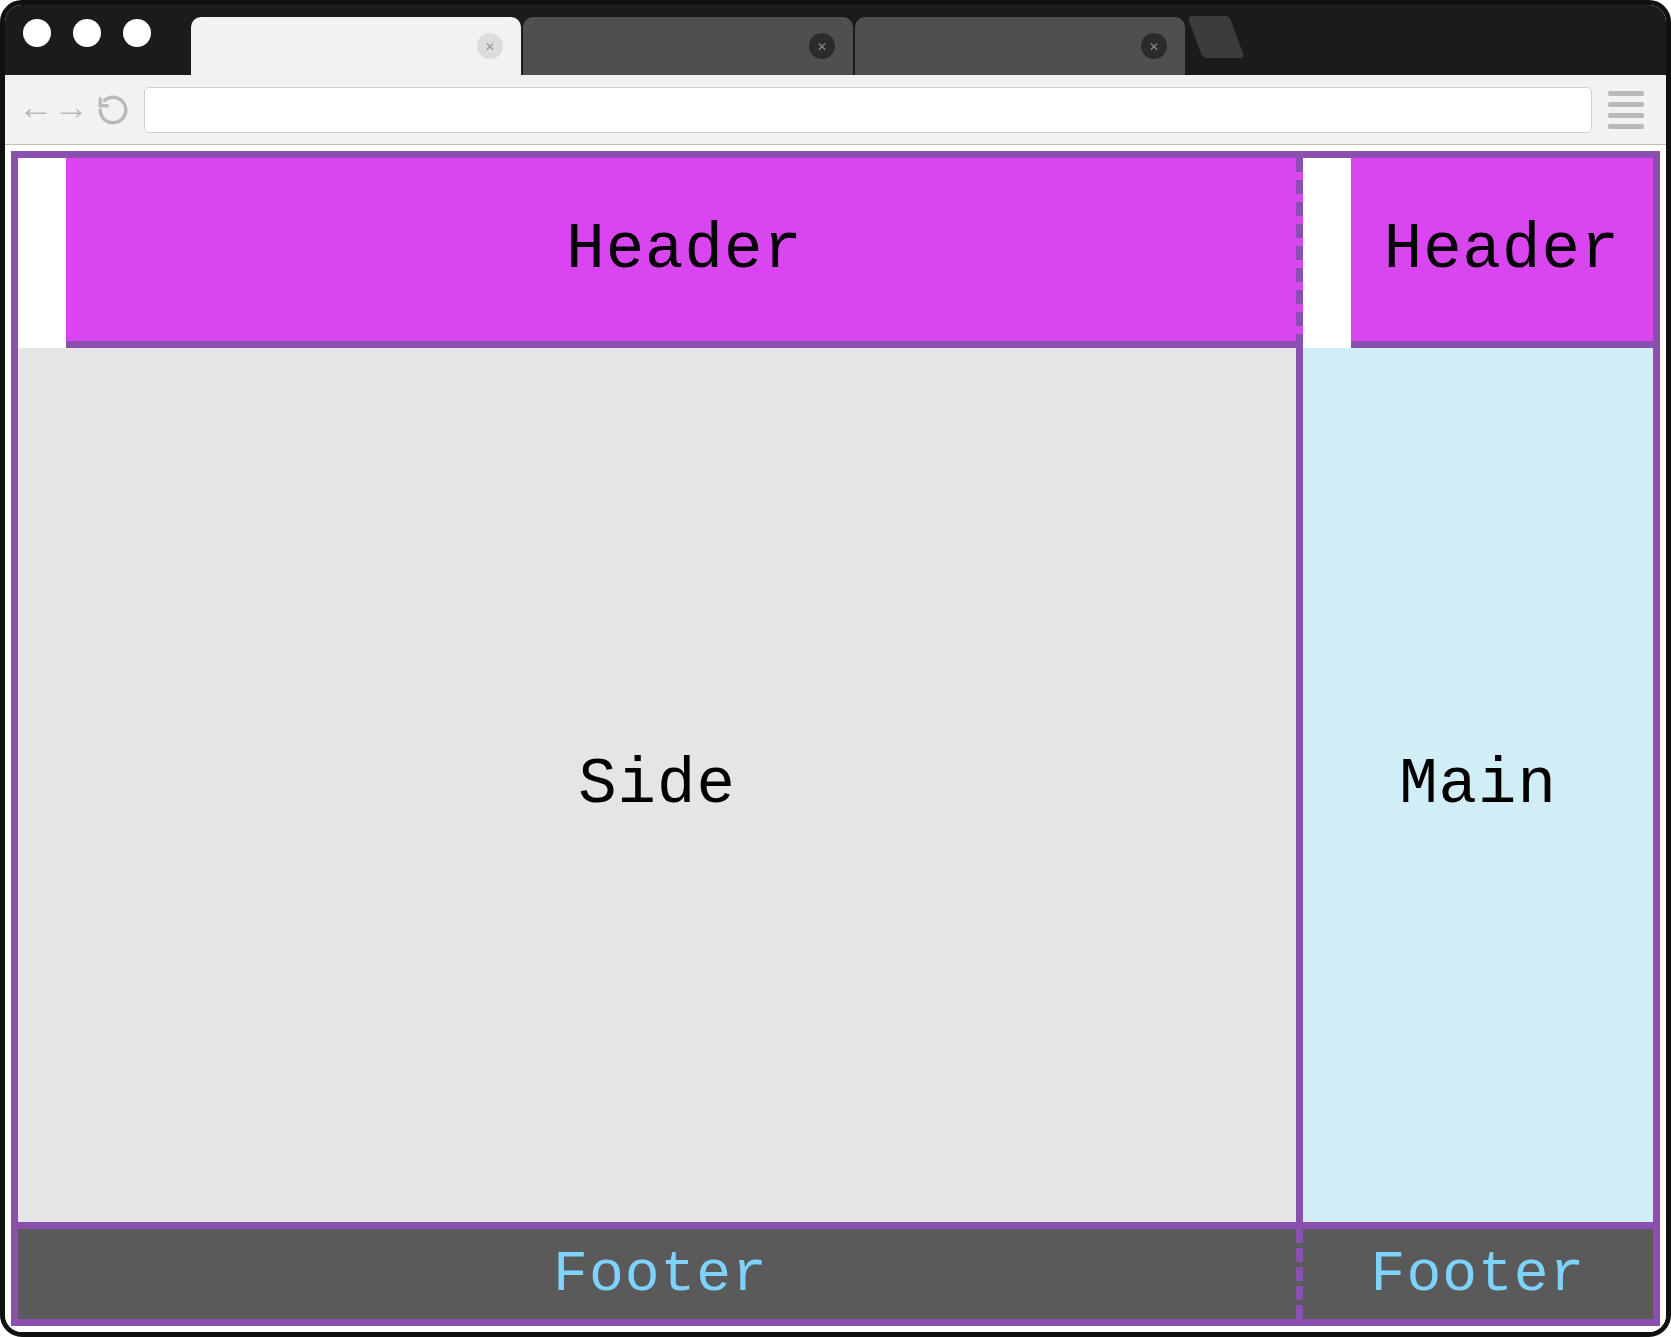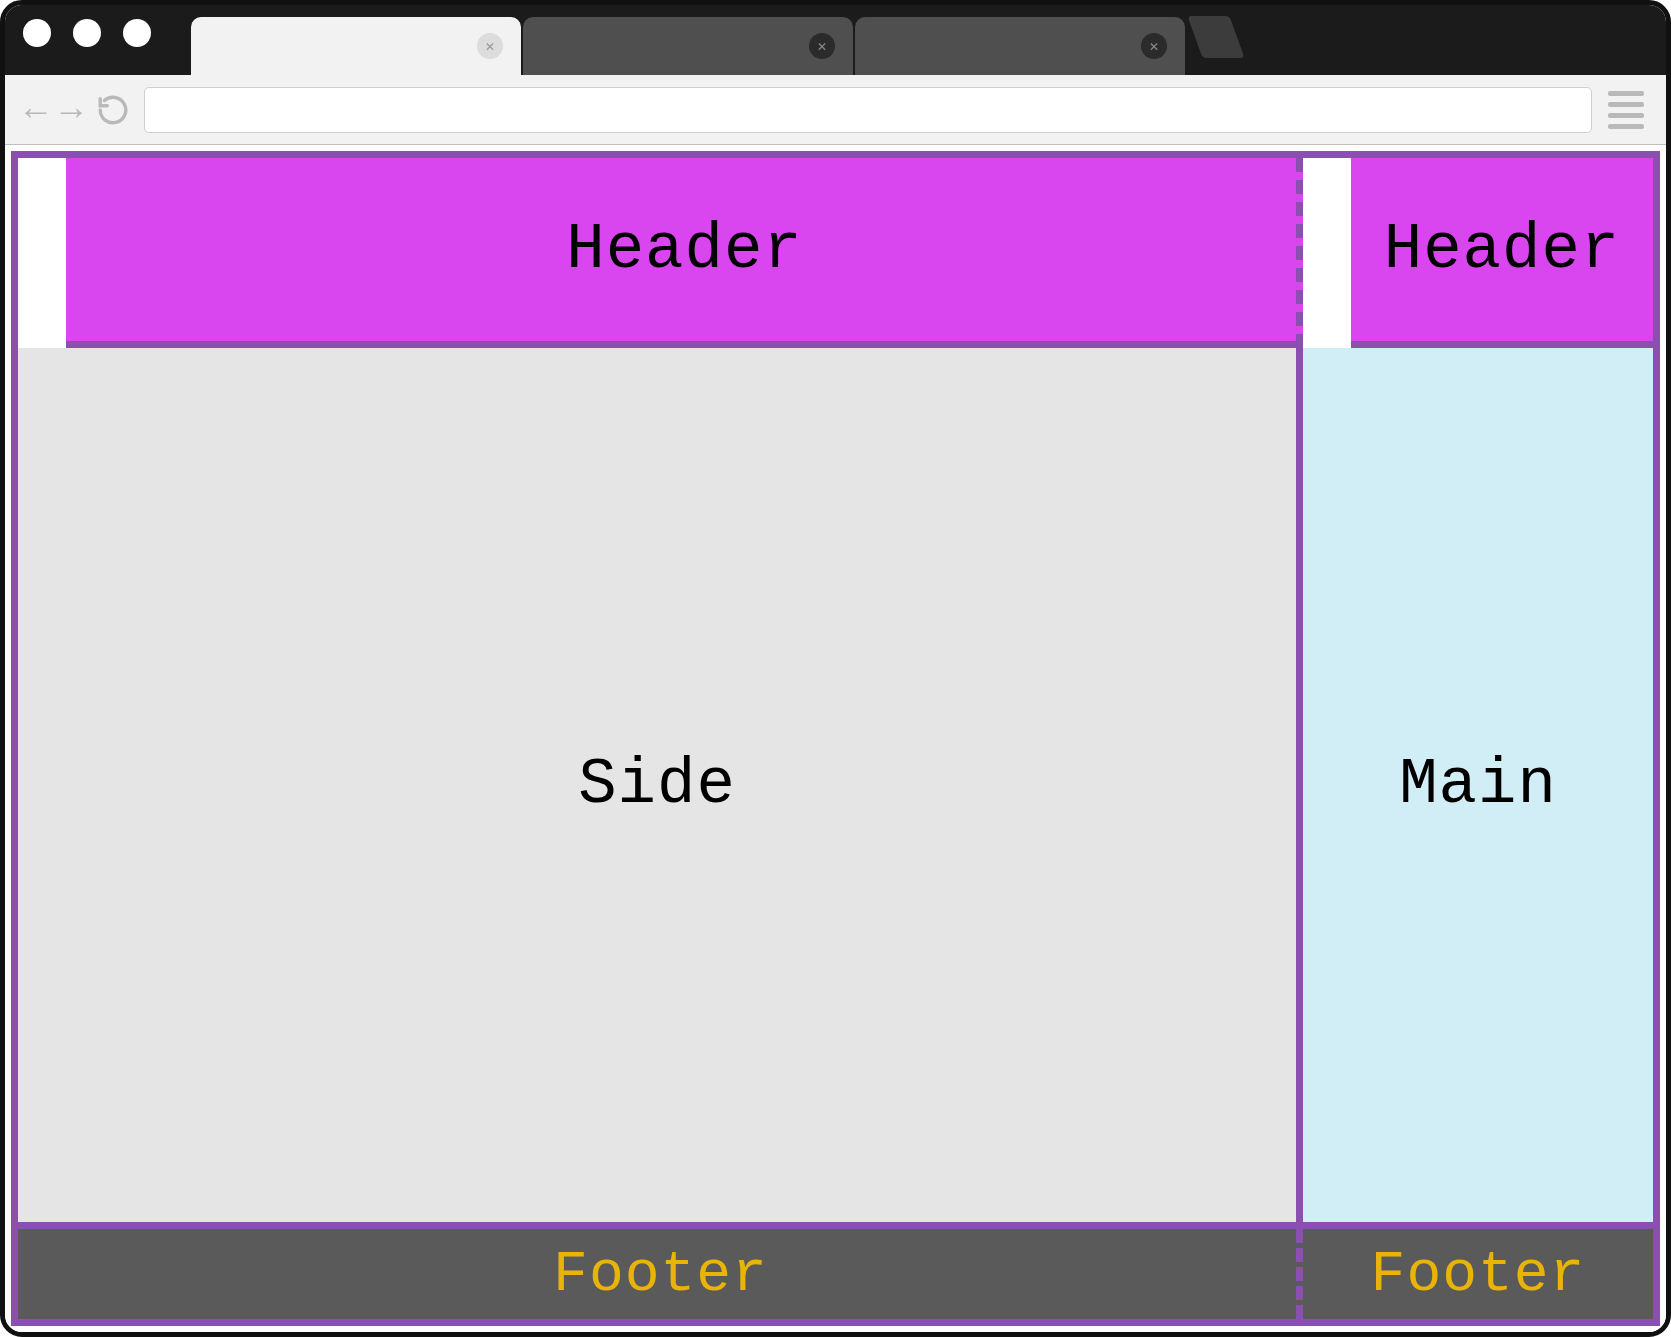--- a/index.html
+++ b/index.html
@@ -159,21 +159,21 @@
     background: #e5e5e5;
     border-right: 7px solid #8b4fb0;
     border-bottom: 7px solid #8b4fb0;
   }
   .cell.side {
     background: #d1eef6;
     border-bottom: 7px solid #8b4fb0;
   }
   .cell.footer-left, .cell.footer-right {
     background: #5a5a5a;
-    color: #eab308;
+    color: #7dd3fc;
     font-size: 58px;
   }
   .dashed-divider-bottom {
     position: absolute;
     bottom: 0;
     top: calc(100% - 90px);
     right: 350px;
     width: 0;
     border-left: 7px dashed #8b4fb0;
   }

